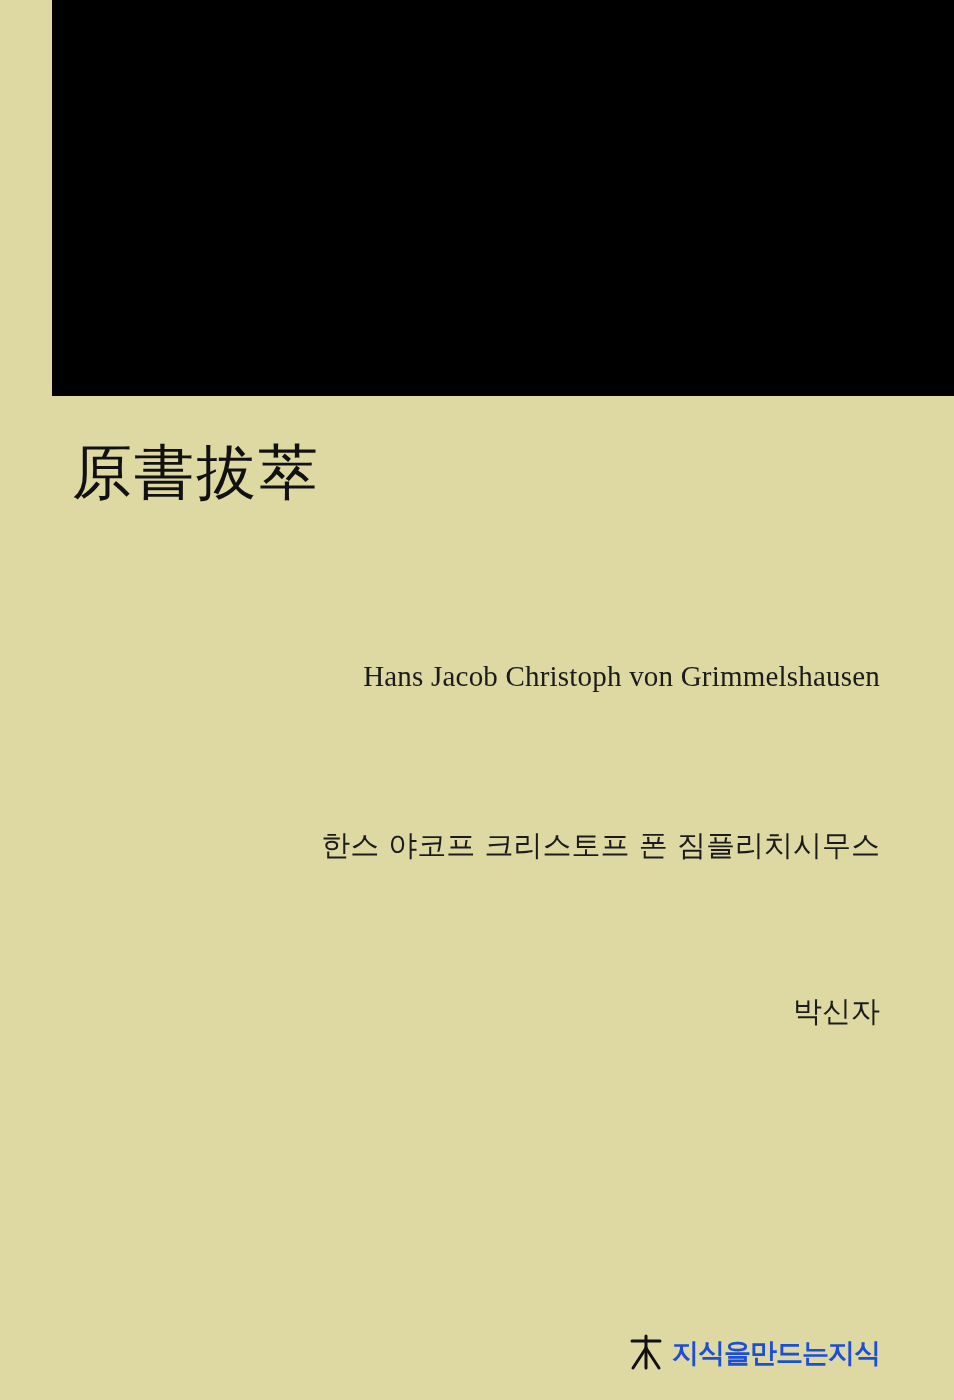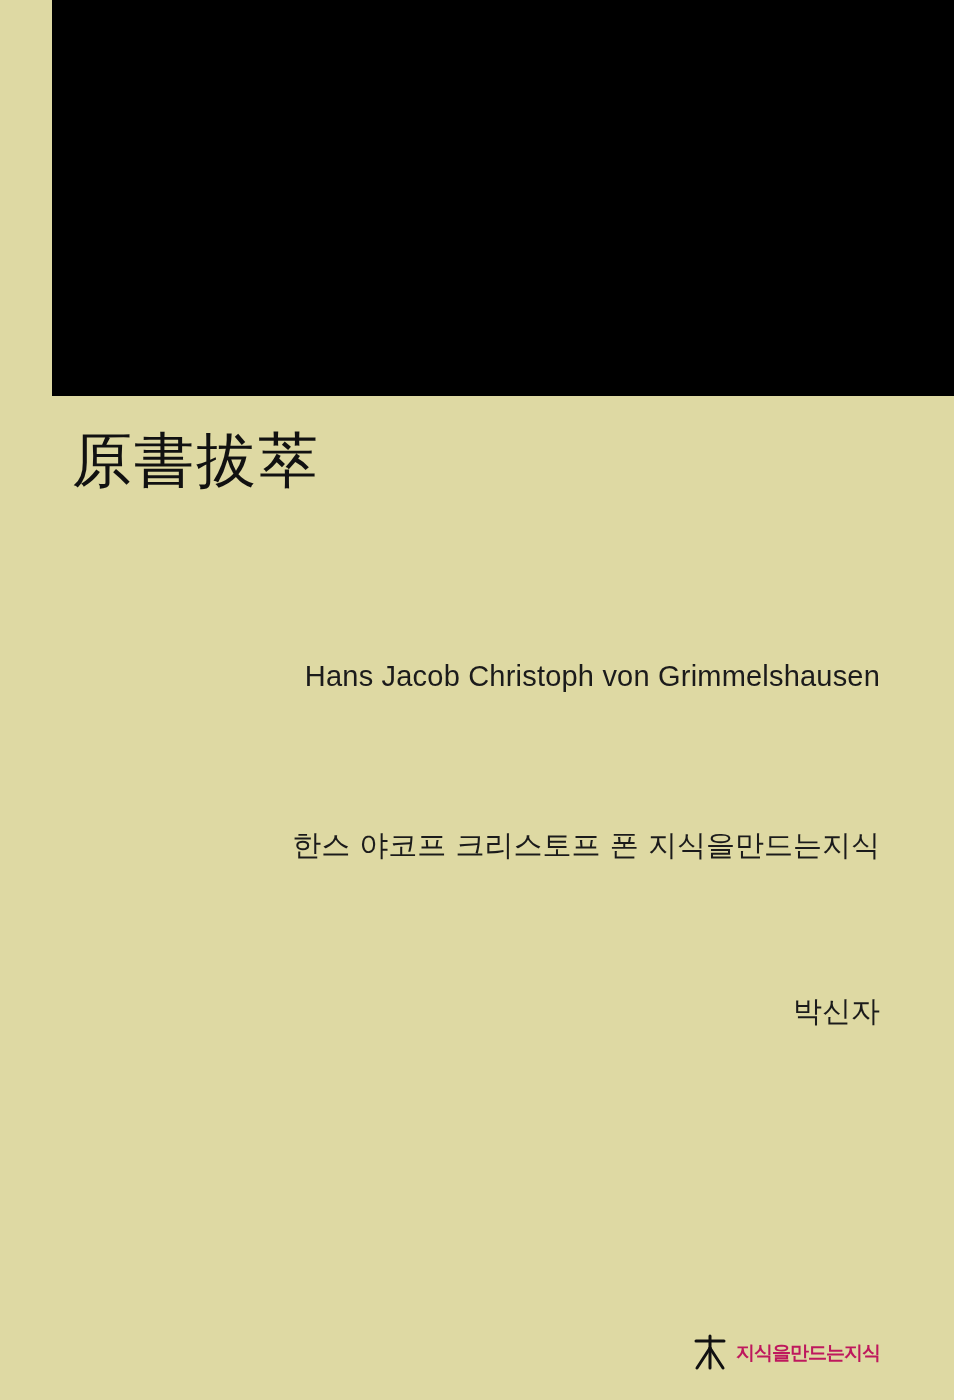--- a/index.html
+++ b/index.html
@@ -123,29 +123,29 @@
     font-size: 31px;
     color: #1a1a1a;
     letter-spacing: 1.5px;
     line-height: 1;
   }
   .imprint-hanja {
     font-family: "DejaVu Sans", sans-serif;
     font-size: 60px;
     color: #111111;
     line-height: 1.15;
-    margin-top: 8px;
+    margin-top: 20px;
     letter-spacing: 2px;
     font-weight: 400;
   }
   .author-en {
     position: absolute;
     right: 74px;
     top: 660px;
-    font-family: Liberation Sans, sans-serif;
+    font-family: Liberation Serif, serif;
     font-size: 29px;
     color: #1b1b1b;
     letter-spacing: 0.2px;
     text-align: right;
     white-space: nowrap;
   }
   .author-ko {
     position: absolute;
     right: 74px;
     top: 826px;
@@ -175,23 +175,23 @@
     gap: 8px;
   }
   .publisher-mark {
     width: 36px;
     height: 40px;
     position: relative;
     flex: none;
   }
   .publisher-name {
     font-family: "DejaVu Sans", sans-serif;
-    font-size: 19px;
+    font-size: 27px;
     font-weight: 700;
-    color: #be185d;
+    color: #1d4ed8;
     letter-spacing: -1px;
     line-height: 1;
   }
 </style>
 </head>
 <body>
 
 <div class="cover">
 
   <div class="header-block"></div>
@@ -209,21 +209,21 @@
 
   <div class="title-line2">짐플리치시무스</div>
 
   <div class="subtitle-de">Der abenteuerliche Simplicissimus</div>
 
   <div class="imprint">
     <div class="imprint-hanja">原書拔萃</div>
   </div>
 
   <div class="author-en">Hans Jacob Christoph von Grimmelshausen</div>
-  <div class="author-ko">한스 야코프 크리스토프 폰 지식을만드는지식</div>
+  <div class="author-ko">한스 야코프 크리스토프 폰 짐플리치시무스</div>
   <div class="translator-ko">박신자</div>
 
   <div class="publisher">
     <span class="publisher-mark">
       <svg width="36" height="40" viewBox="0 0 36 40" aria-hidden="true">
         <g stroke="#111111" stroke-width="3" fill="none" stroke-linecap="round">
           <line x1="4" y1="9" x2="32" y2="9"></line>
           <line x1="18" y1="4" x2="18" y2="36"></line>
           <line x1="18" y1="16" x2="5" y2="36"></line>
           <line x1="18" y1="16" x2="31" y2="36"></line>

